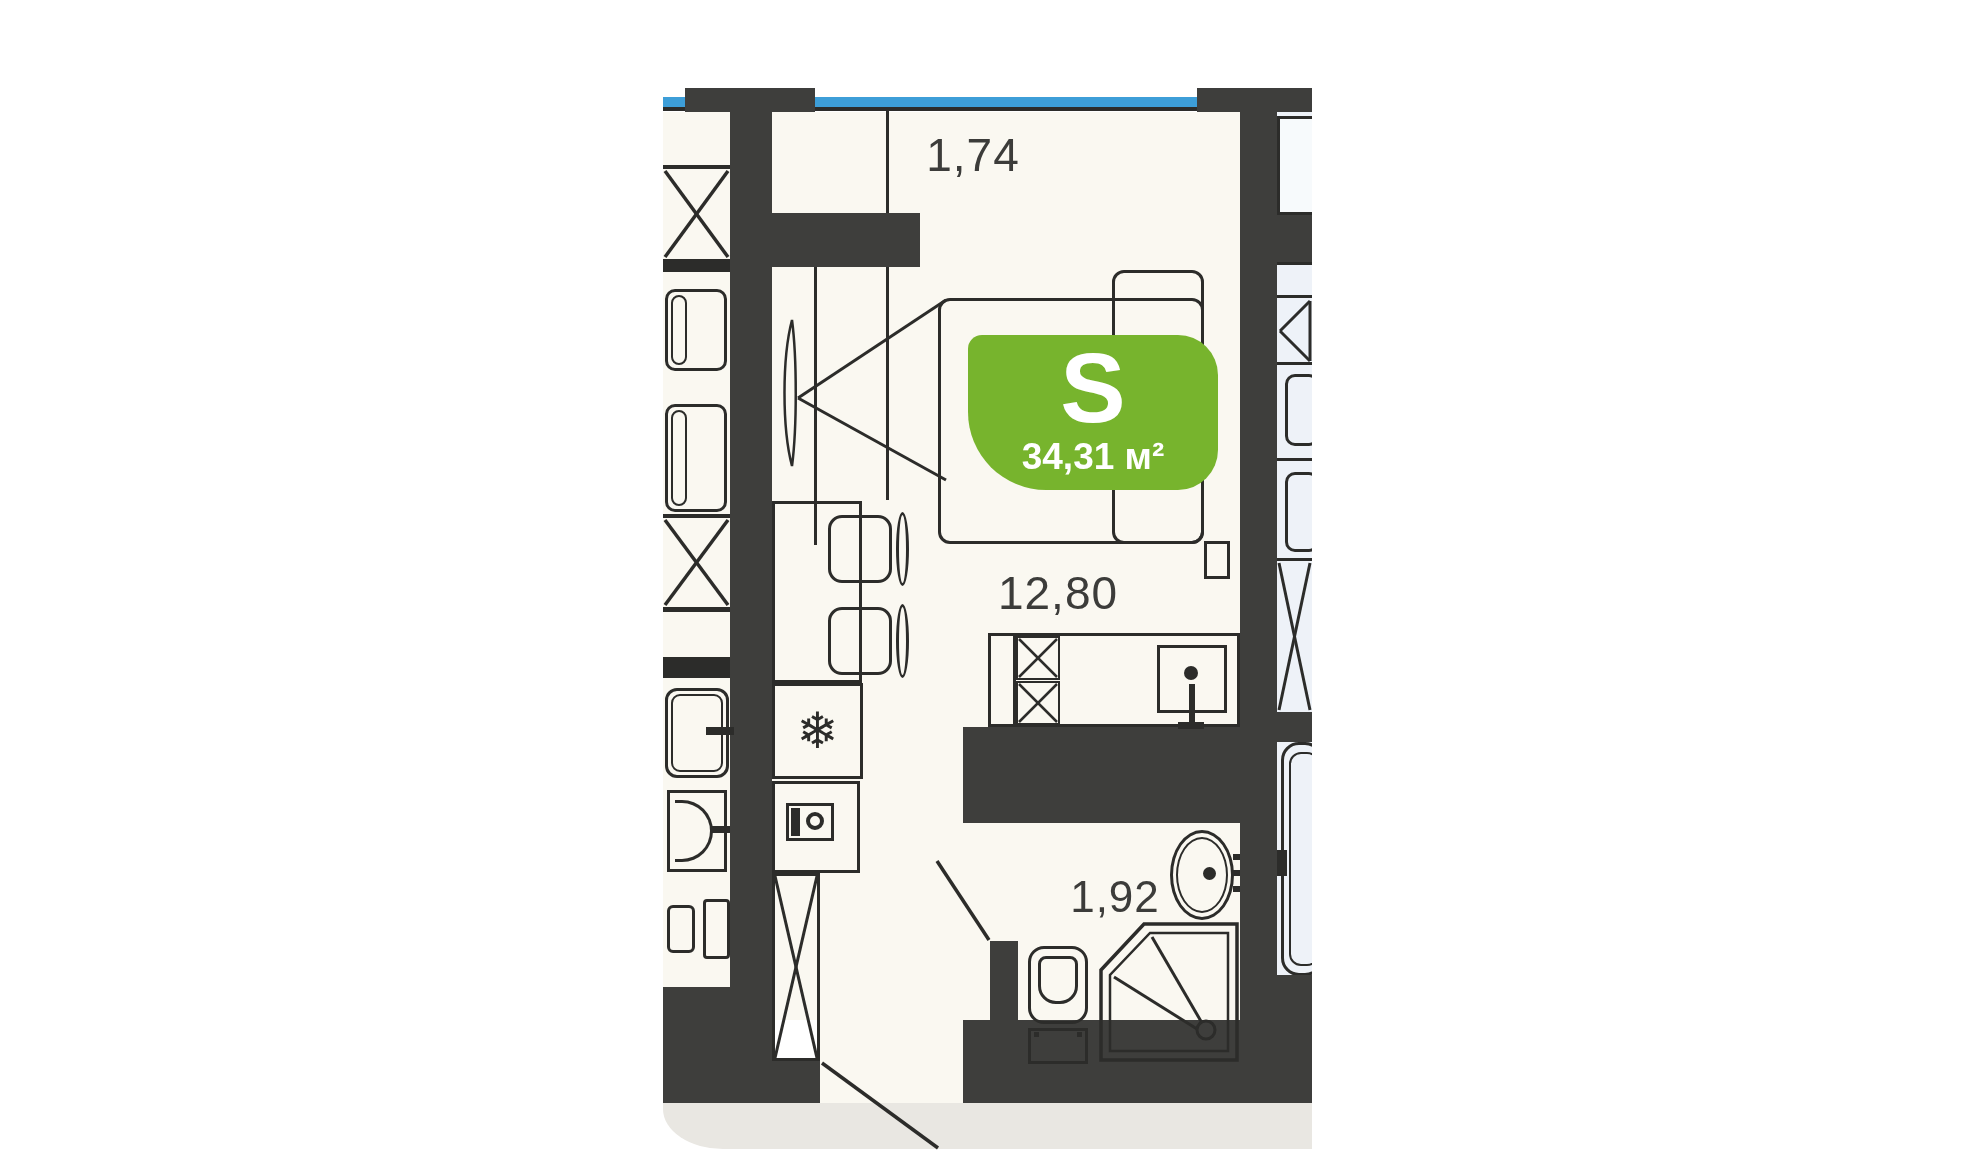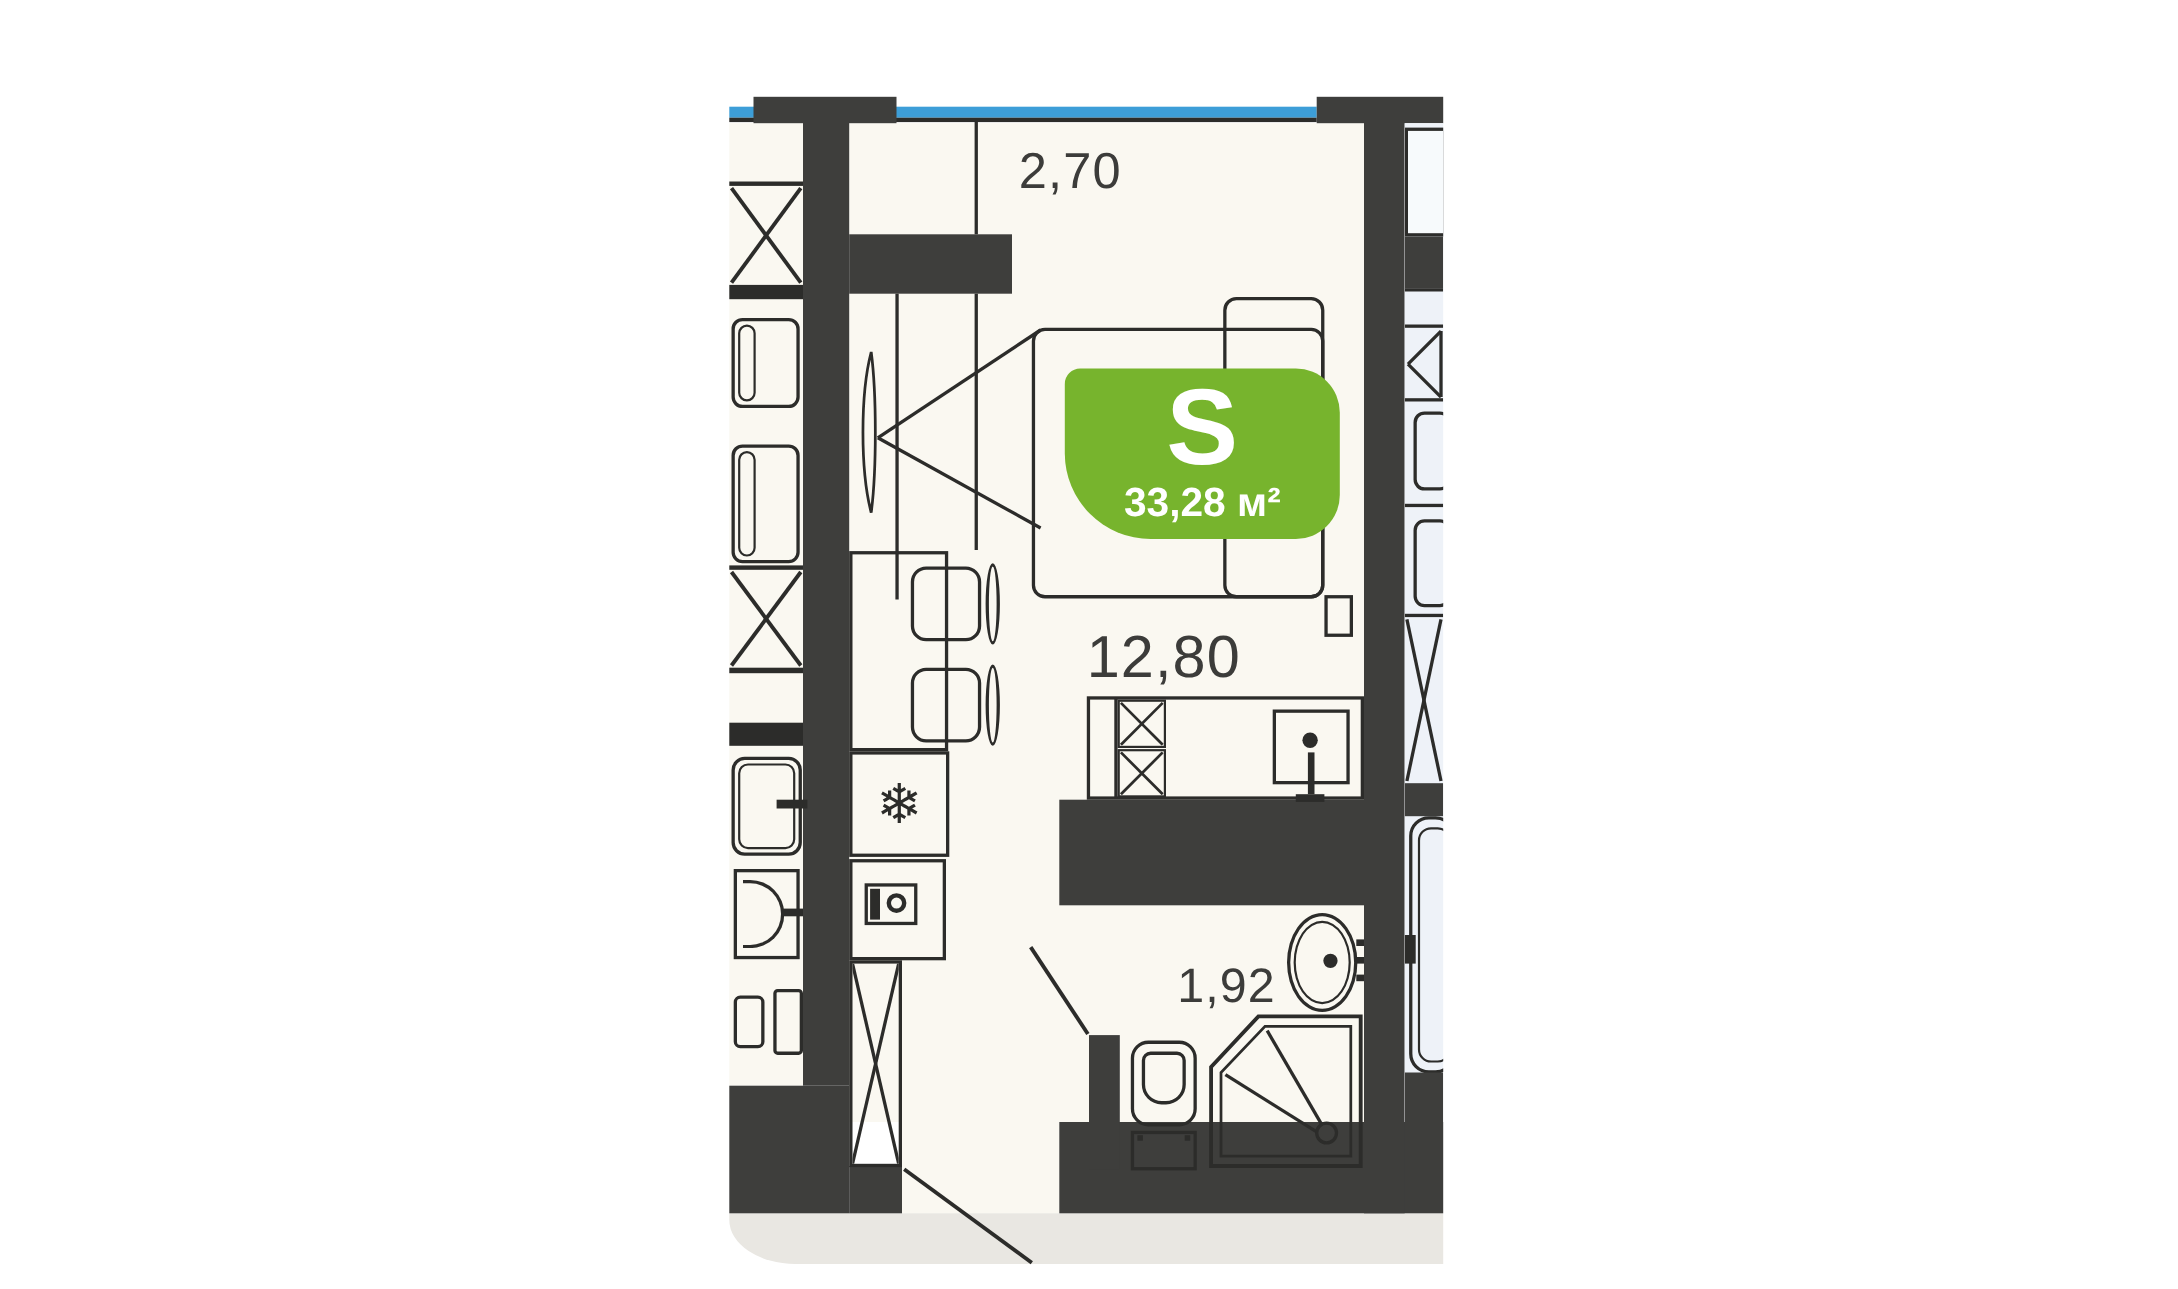--- a/index.html
+++ b/index.html
@@ -177,22 +177,22 @@
       <line x1="2" y1="2" x2="33" y2="149" stroke="currentColor" stroke-width="3"></line>
       <line x1="33" y1="2" x2="2" y2="149" stroke="currentColor" stroke-width="3"></line>
     </svg>
     <div class="a wall" style="left:0;top:600px;width:35px;height:30px;"></div>
     <div class="a bx" style="left:4px;top:630px;width:42px;height:234px;border-radius:18px;"></div>
     <div class="a bx2" style="left:12px;top:640px;width:30px;height:214px;border-radius:12px;"></div>
     <div class="a ln" style="left:0;top:738px;width:10px;height:26px;"></div>
     <div class="a wall" style="left:0;top:863px;width:35px;height:45px;"></div>
   </div>
 
-  <div class="a dim" style="left:900px;top:128px;width:146px;height:50px;font-size:46px;">2,70</div>
-  <div class="a dim" style="left:972px;top:566px;width:172px;height:52px;font-size:54px;">12,80</div>
+  <div class="a dim" style="left:900px;top:128px;width:146px;height:50px;font-size:46px;">1,74</div>
+  <div class="a dim" style="left:972px;top:566px;width:172px;height:52px;font-size:46px;">12,80</div>
   <div class="a dim" style="left:1053px;top:872px;width:124px;height:44px;font-size:44px;">1,92</div>
 
   <div class="a badge" style="left:968px;top:335px;width:250px;height:155px;">
     <div class="s">S</div>
-    <div class="ar">33,28 м²</div>
+    <div class="ar">34,31 м²</div>
   </div>
 
 </div>
 
 </body></html>

